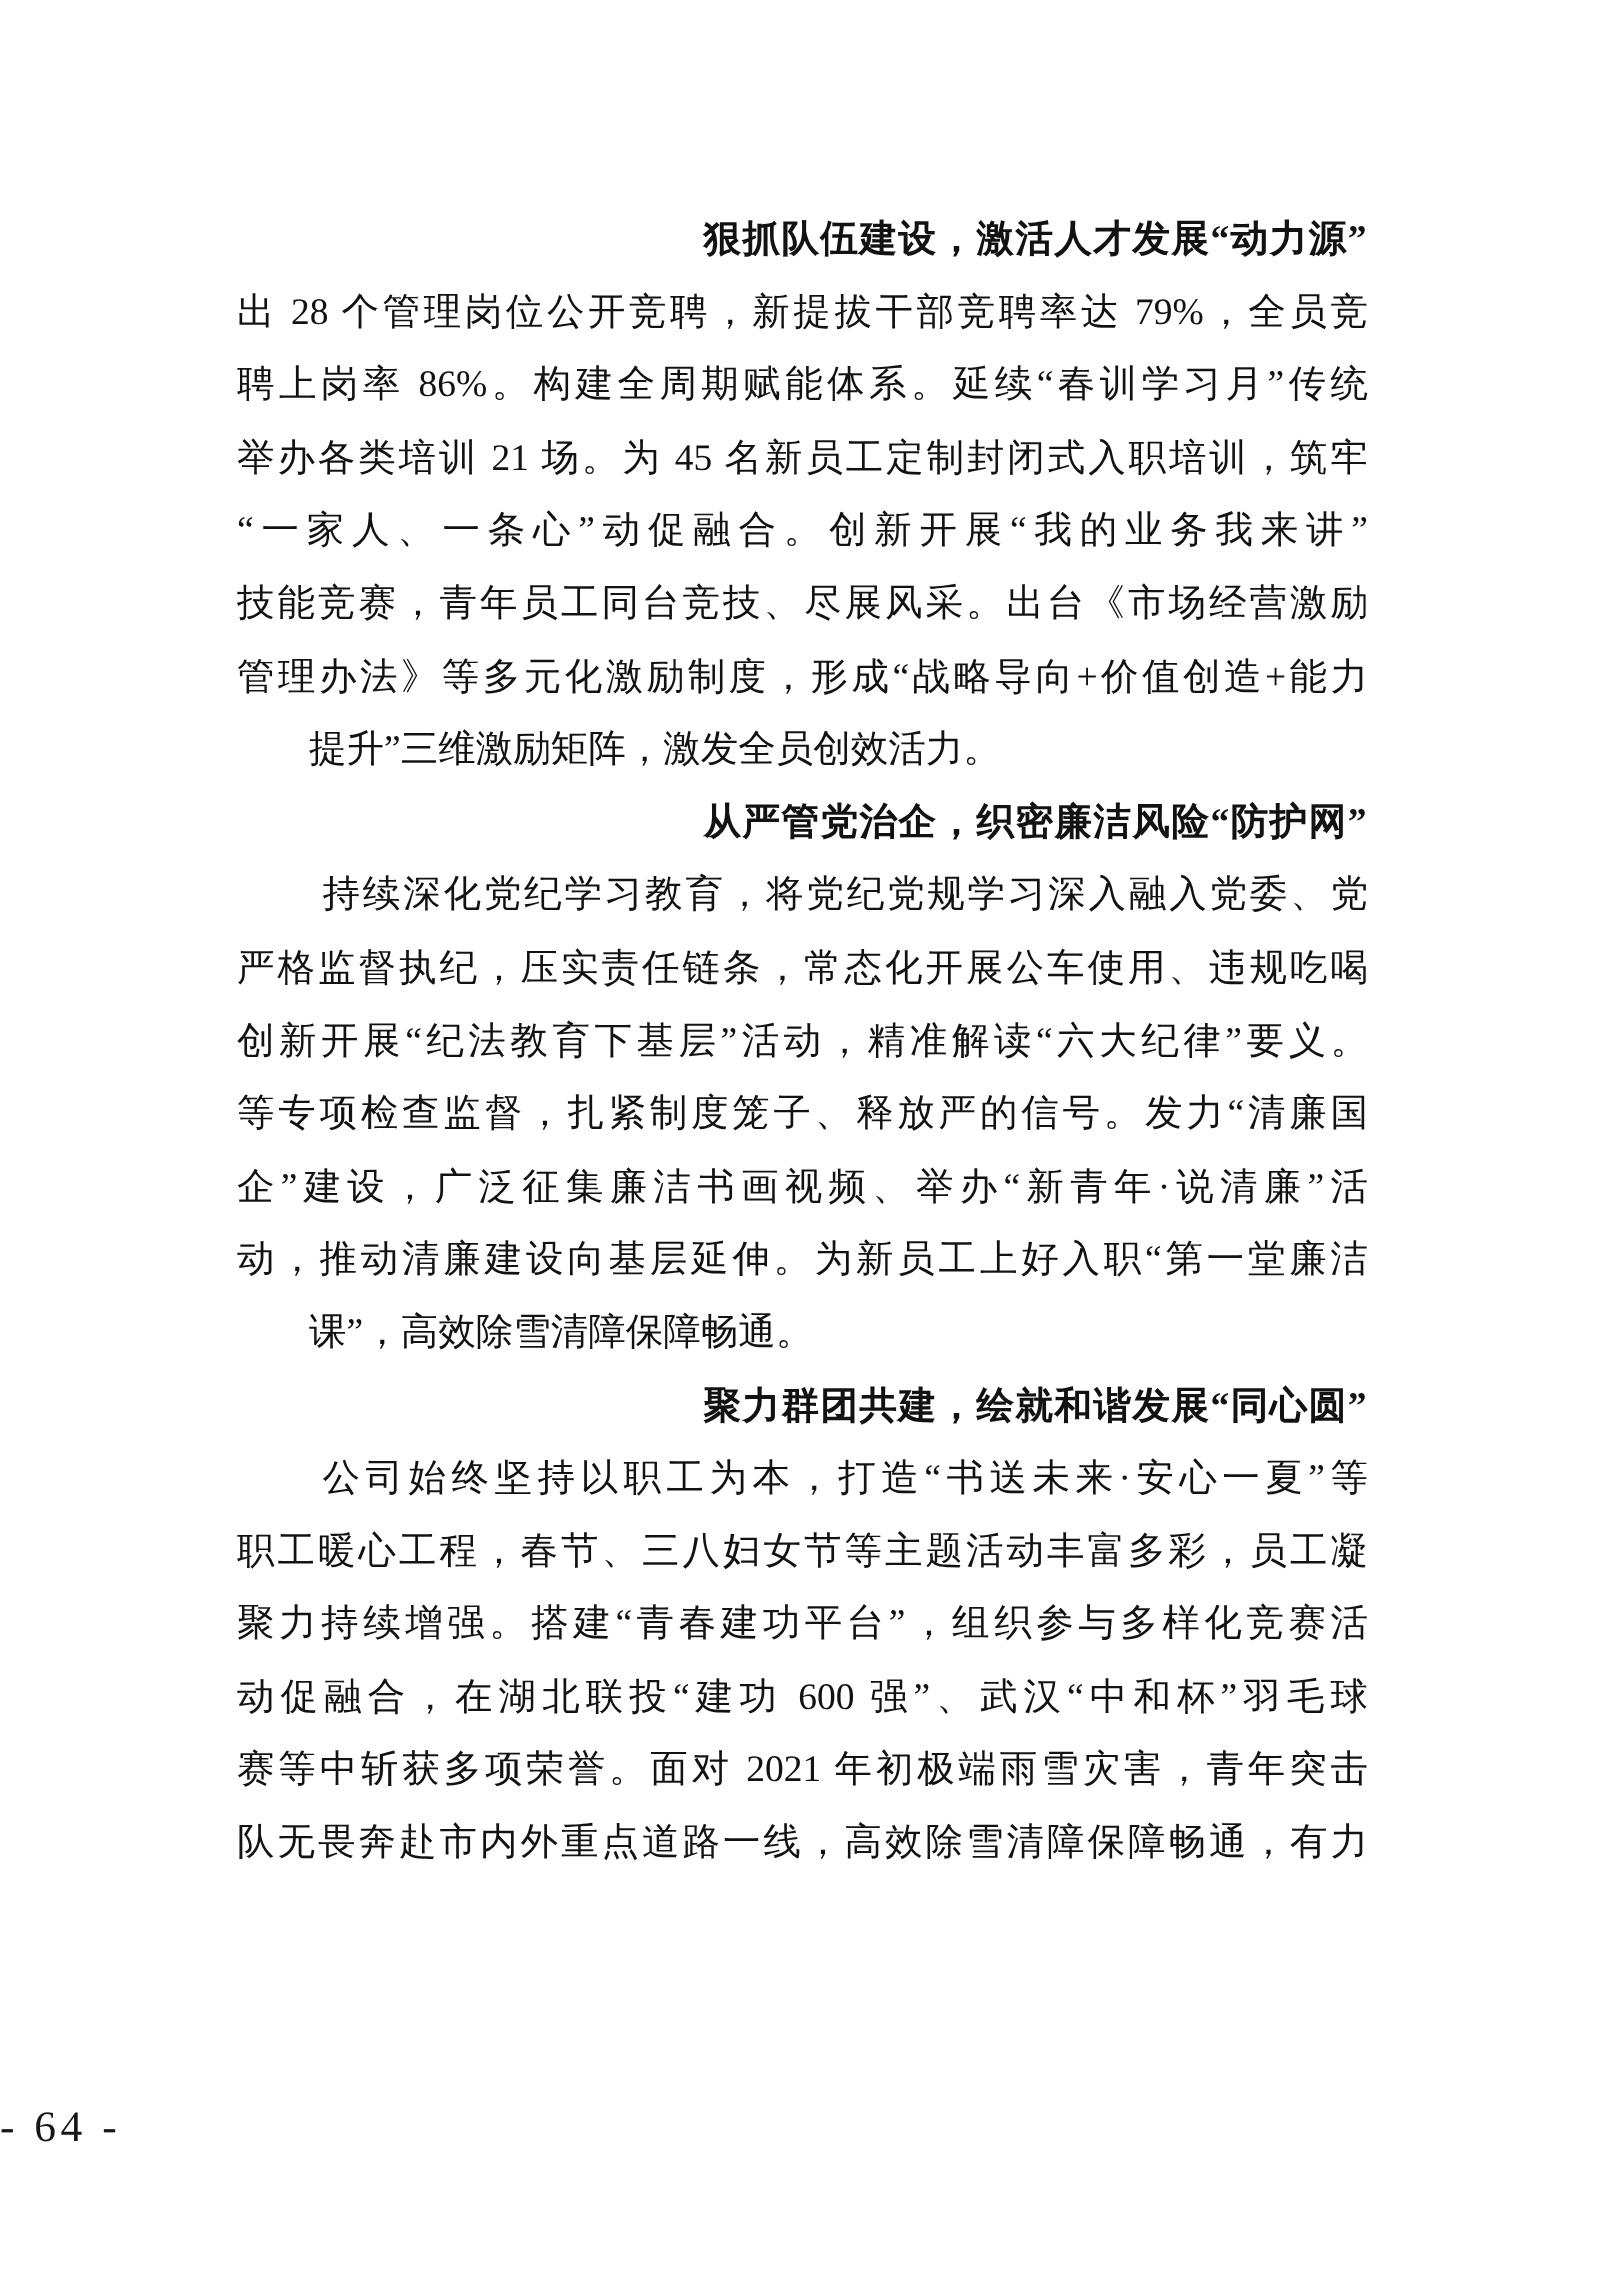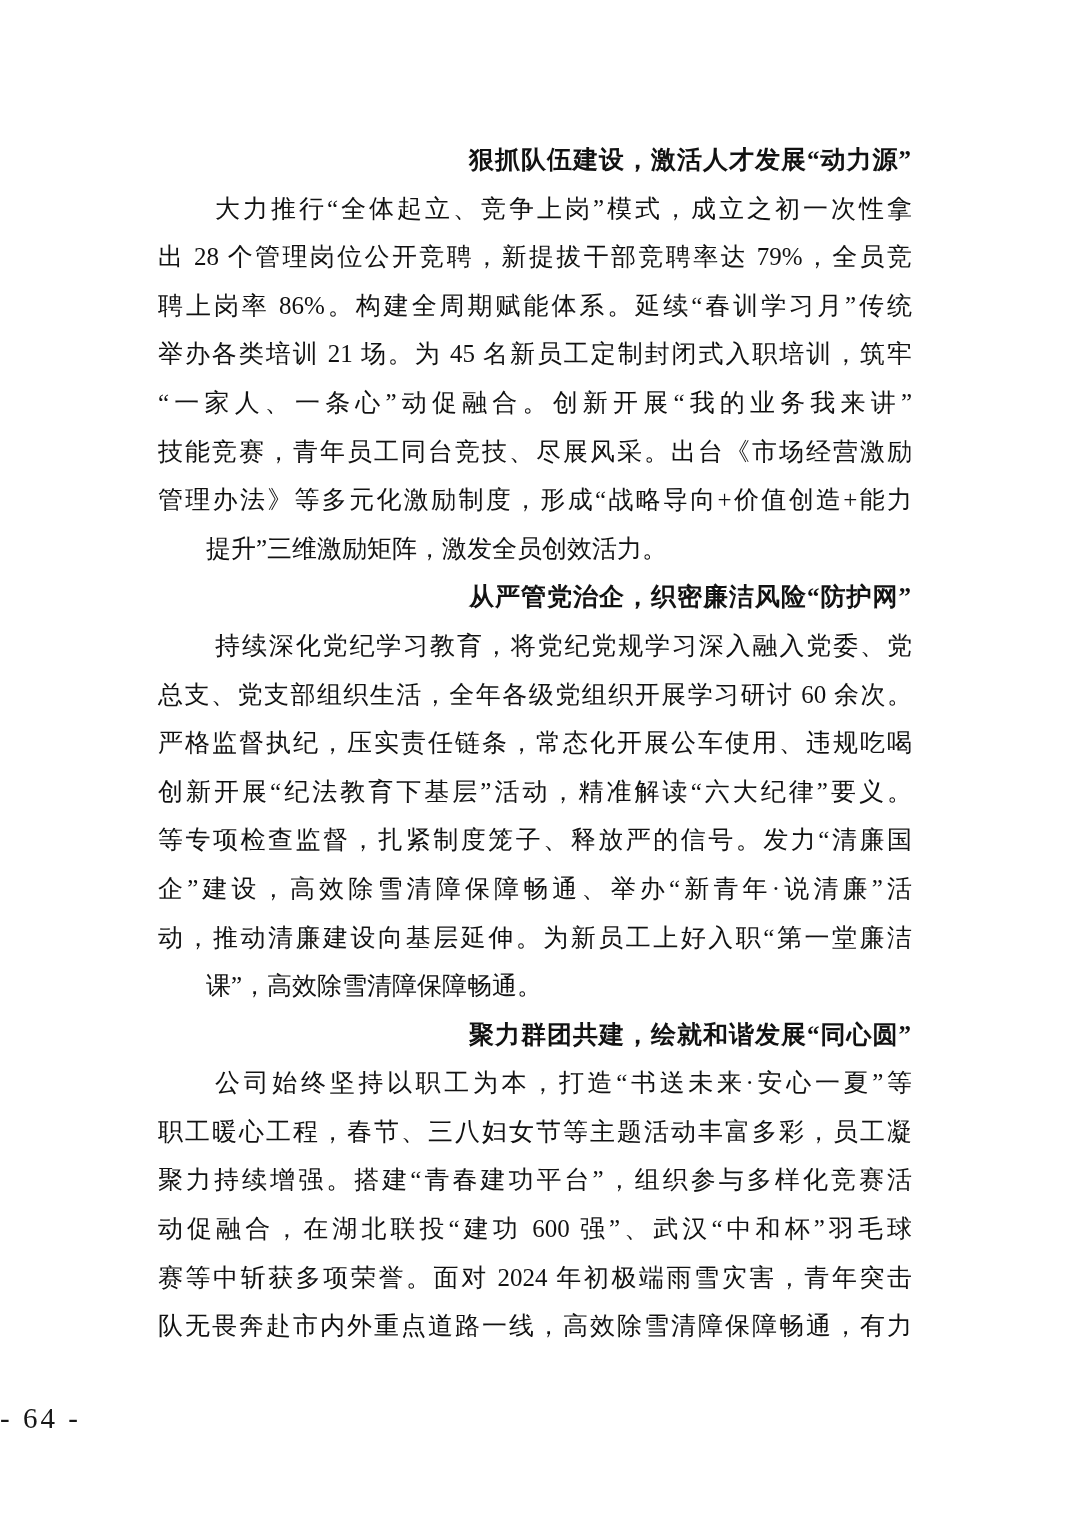--- a/index.html
+++ b/index.html
@@ -50,42 +50,40 @@
     letter-spacing: 3px;
     color: #161616;
   }
 </style>
 </head>
 <body>
 
 <div class="doc">
 
   <div class="heading">狠抓队伍建设，激活人才发展“动力源”</div>
-  <div class="ln first">大力推行“全体起立、竞争上岗”模式，成立之初一次性拿</div>
   <div class="ln">出 28 个管理岗位公开竞聘，新提拔干部竞聘率达 79%，全员竞</div>
   <div class="ln">聘上岗率 86%。构建全周期赋能体系。延续“春训学习月”传统</div>
   <div class="ln">举办各类培训 21 场。为 45 名新员工定制封闭式入职培训，筑牢</div>
   <div class="ln">“一家人、一条心”动促融合。创新开展“我的业务我来讲”</div>
   <div class="ln">技能竞赛，青年员工同台竞技、尽展风采。出台《市场经营激励</div>
   <div class="ln">管理办法》等多元化激励制度，形成“战略导向+价值创造+能力</div>
   <div class="ln end">提升”三维激励矩阵，激发全员创效活力。</div>
 
   <div class="heading">从严管党治企，织密廉洁风险“防护网”</div>
   <div class="ln first">持续深化党纪学习教育，将党纪党规学习深入融入党委、党</div>
-  <div class="ln">总支、党支部组织生活，全年各级党组织开展学习研讨 60 余次。</div>
   <div class="ln">严格监督执纪，压实责任链条，常态化开展公车使用、违规吃喝</div>
   <div class="ln">创新开展“纪法教育下基层”活动，精准解读“六大纪律”要义。</div>
   <div class="ln">等专项检查监督，扎紧制度笼子、释放严的信号。发力“清廉国</div>
-  <div class="ln">企”建设，高效除雪清障保障畅通、举办“新青年·说清廉”活</div>
+  <div class="ln">企”建设，广泛征集廉洁书画视频、举办“新青年·说清廉”活</div>
   <div class="ln">动，推动清廉建设向基层延伸。为新员工上好入职“第一堂廉洁</div>
   <div class="ln end">课”，高效除雪清障保障畅通。</div>
 
   <div class="heading">聚力群团共建，绘就和谐发展“同心圆”</div>
   <div class="ln first">公司始终坚持以职工为本，打造“书送未来·安心一夏”等</div>
   <div class="ln">职工暖心工程，春节、三八妇女节等主题活动丰富多彩，员工凝</div>
   <div class="ln">聚力持续增强。搭建“青春建功平台”，组织参与多样化竞赛活</div>
   <div class="ln">动促融合，在湖北联投“建功 600 强”、武汉“中和杯”羽毛球</div>
-  <div class="ln">赛等中斩获多项荣誉。面对 2024 年初极端雨雪灾害，青年突击</div>
+  <div class="ln">赛等中斩获多项荣誉。面对 2021 年初极端雨雪灾害，青年突击</div>
   <div class="ln">队无畏奔赴市内外重点道路一线，高效除雪清障保障畅通，有力</div>
 
 </div>
 
 <div class="pagenum">- 64 -</div>
 
 </body></html>

